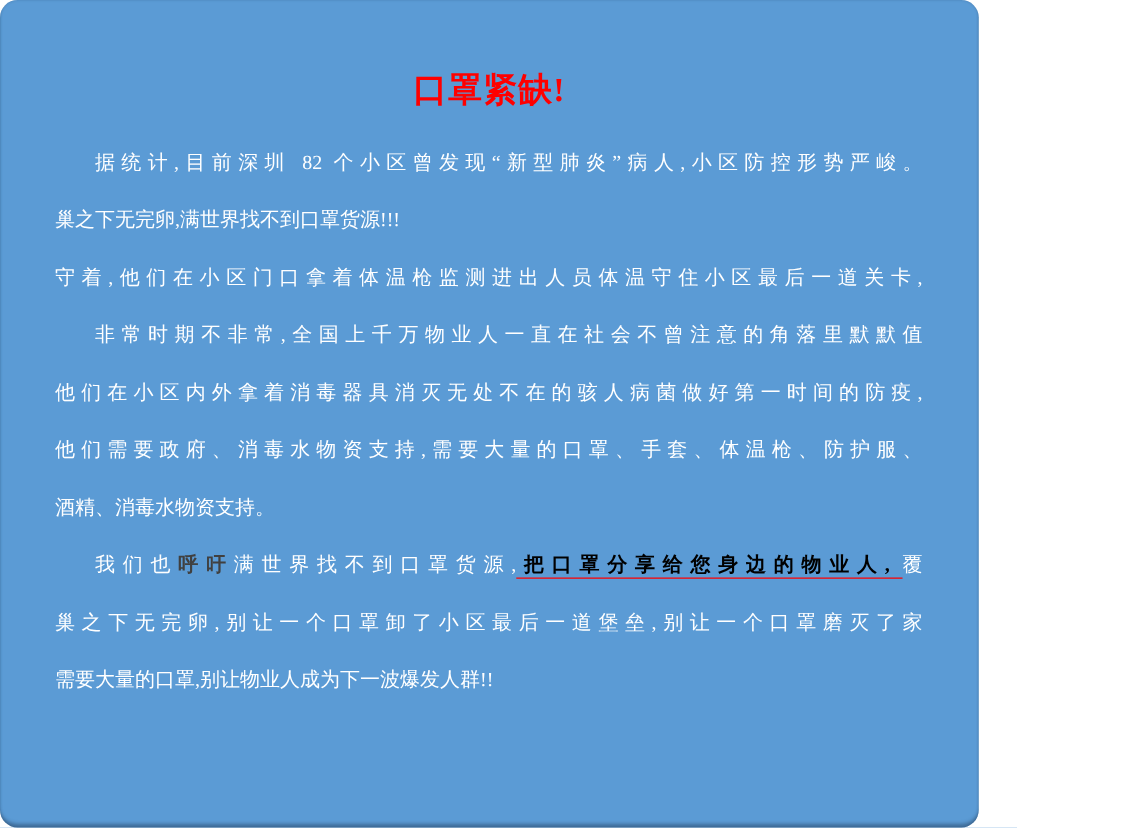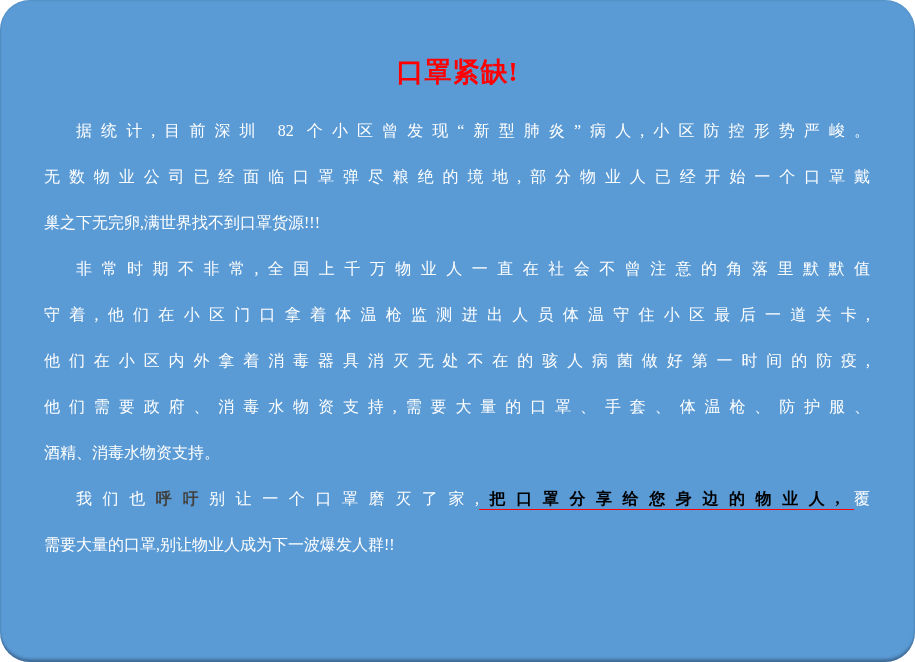--- a/index.html
+++ b/index.html
@@ -8,24 +8,24 @@
     width: 915px;
     height: 662px;
     background: #ffffff;
     font-family: "Liberation Serif", "DejaVu Serif", serif;
     overflow: hidden;
   }
   .card {
     position: absolute;
     left: 0;
     top: 0;
-    width: 915px;
+    width: 783px;
     height: 662px;
     background: #5B9BD5;
-    border-radius: 30px;
+    border-radius: 14px;
     box-shadow: inset 0 -4px 3px -1px rgba(25, 45, 70, 0.40),
                 inset 0 0 2px rgba(25, 45, 70, 0.25);
     overflow: hidden;
   }
   .title {
     margin-top: 54px;
     text-align: center;
     color: #FF0000;
     font-weight: bold;
     font-size: 27px;
@@ -64,23 +64,23 @@
     text-underline-offset: 5px;
   }
 </style>
 </head>
 <body>
 
 <div class="card">
   <div class="title">口罩紧缺!</div>
   <div class="notice-body">
       <div class="line justify indent"><span>据统计,目前深圳 82 个小区曾发现“新型肺炎”病人,小区防控形势严峻。</span></div>
-      <div class="line justify"><span>无数物业公司已经面临口罩弹尽粮绝的境地,部分物业人已经开始一个口罩戴</span></div>
       <div class="line"><span>巢之下无完卵,满世界找不到口罩货源!!!</span></div>
+      <div class="line justify"><span>守着,他们在小区门口拿着体温枪监测进出人员体温守住小区最后一道关卡,</span></div>
       <div class="line justify indent"><span>非常时期不非常,全国上千万物业人一直在社会不曾注意的角落里默默值</span></div>
-      <div class="line justify"><span>守着,他们在小区门口拿着体温枪监测进出人员体温守住小区最后一道关卡,</span></div>
       <div class="line justify"><span>他们在小区内外拿着消毒器具消灭无处不在的骇人病菌做好第一时间的防疫,</span></div>
       <div class="line justify"><span>他们需要政府、消毒水物资支持,需要大量的口罩、手套、体温枪、防护服、</span></div>
       <div class="line"><span>酒精、消毒水物资支持。</span></div>
-      <div class="line justify indent"><span>我们也</span><span class="seg-red">呼吁</span><span>别让一个口罩磨灭了家,</span><span class="seg-red-underline">把口罩分享给您身边的物业人,&nbsp;</span><span>覆</span></div>
+      <div class="line justify indent"><span>我们也</span><span class="seg-red">呼吁</span><span>满世界找不到口罩货源,</span><span class="seg-red-underline">把口罩分享给您身边的物业人,&nbsp;</span><span>覆</span></div>
+      <div class="line justify"><span>巢之下无完卵,别让一个口罩卸了小区最后一道堡垒,别让一个口罩磨灭了家</span></div>
       <div class="line"><span>需要大量的口罩,别让物业人成为下一波爆发人群!!</span></div>
     </div>
 </div>
 
 </body></html>

